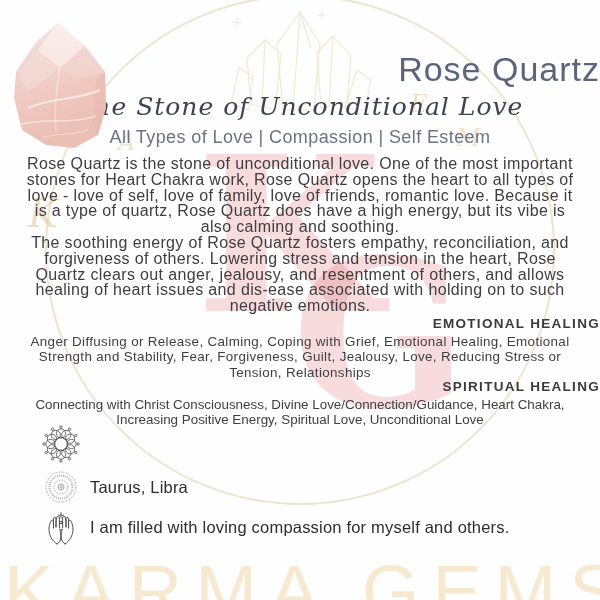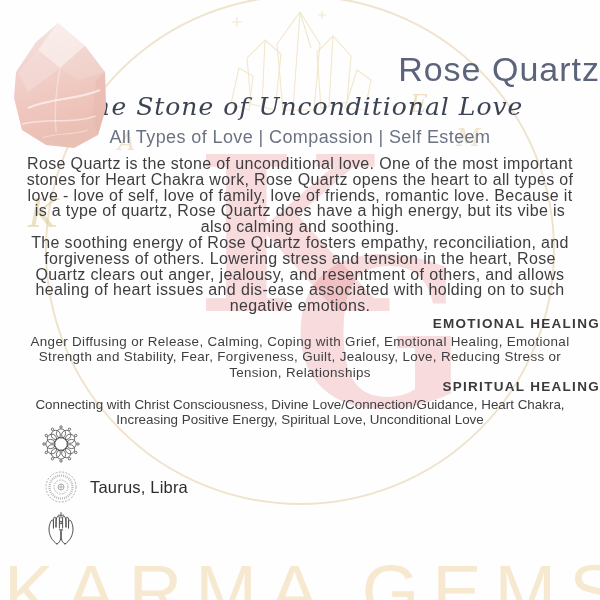--- a/index.html
+++ b/index.html
@@ -183,15 +183,16 @@
               <path d="M16,37 C11,34 8,28 8,22 C8,19 9,16 10,14 C11,12.5 12.5,13 12.5,15 L12.5,21"></path>
               <path d="M12.5,21 C12.5,17 12,13 12.8,11 C13.5,9.5 15,10 15,12 L15,20"></path>
               <path d="M15,20 C15,16 15,12 16,10 C17,8.5 18.4,9 18.4,11 L18.4,21"></path>
               <path d="M16,37 C18,36 19.3,34 19.8,31 L19.8,24 C19.8,22 18.6,21.5 18.4,23"></path>
             </g>
             <path d="M20,5.5 L20,11 M17.3,8.2 L22.7,8.2" stroke-width="0.9"></path>
             <circle cx="20" cy="15.5" r="1.3"></circle>
           </g>
         </svg>
       </span>
+      <span class="attr-label">I am filled with loving compassion for myself and others.</span>
     </div>
   </div>
 </div>
 
 </body></html>

